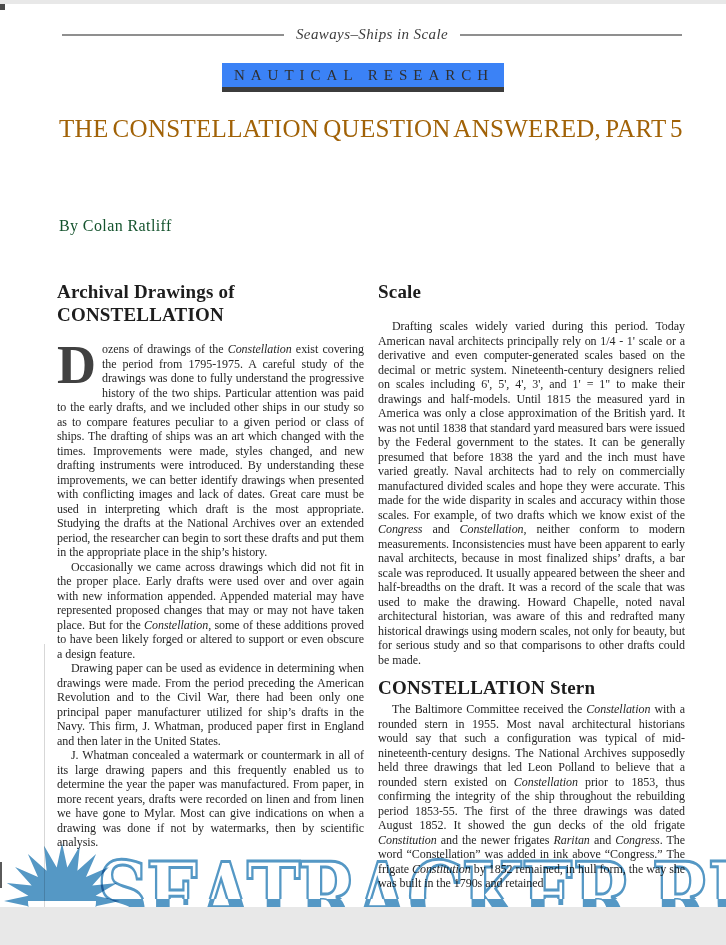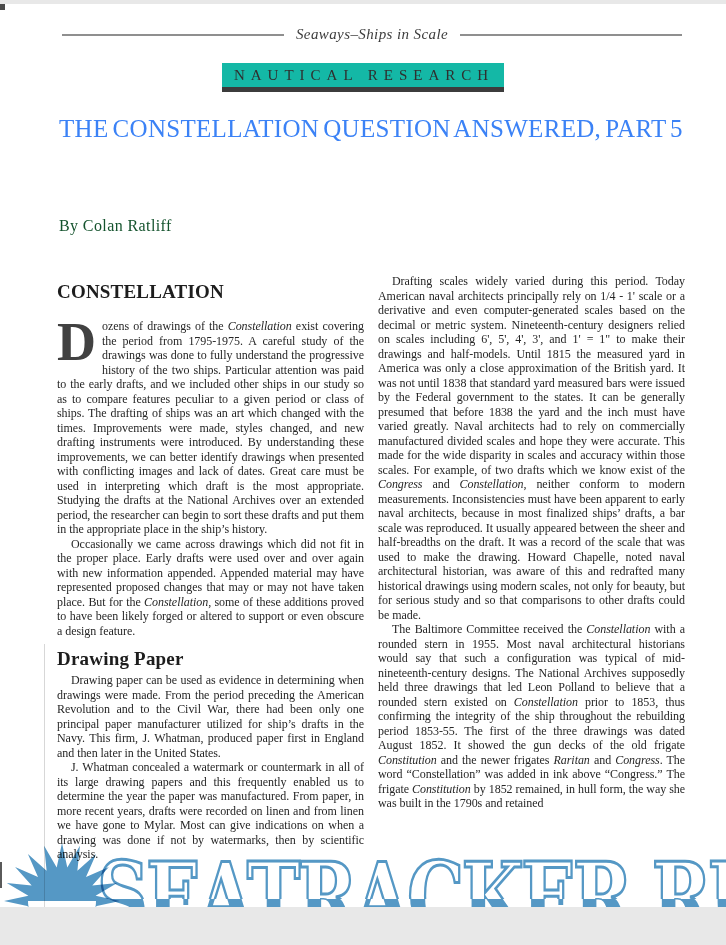--- a/index.html
+++ b/index.html
@@ -8,26 +8,26 @@
     background:#ffffff;overflow:hidden;
     font-family:"Liberation Serif",serif;color:#2b2b2b;
   }
   
   .journal-header{position:absolute;top:22px;left:62px;right:44px;display:flex;align-items:center;gap:12px;}
   .journal-header .rule{flex:1;height:2px;background:#8f8f8f;}
   .journal-title{font-style:italic;font-size:15px;color:#3d3d3d;white-space:nowrap;letter-spacing:.4px;}
   
   .banner{position:absolute;top:59px;left:0;right:0;display:flex;justify-content:center;}
   .banner-inner{display:flex;flex-direction:column;}
-  .banner-text{background:#14b8a6;color:#2f2f2f;font-size:15px;letter-spacing:6px;padding:4px 10px 3px 12px;white-space:nowrap;}
+  .banner-text{background:#3b82f6;color:#2f2f2f;font-size:15px;letter-spacing:6px;padding:4px 10px 3px 12px;white-space:nowrap;}
   .banner-bar{height:5px;background:#3c3c3c;}
   
   .title-block{position:absolute;top:104px;left:57px;right:42px;}
   .article-title{margin:0;font-size:50px;line-height:1.0;font-weight:700;color:#2e2c2c;letter-spacing:.5px;}
-  .article-subtitle{margin:7px 0 0 2px;font-size:25px;font-weight:400;color:#3b82f6;letter-spacing:.3px;word-spacing:-.1em;white-space:nowrap;}
+  .article-subtitle{margin:7px 0 0 2px;font-size:25px;font-weight:400;color:#a16207;letter-spacing:.3px;word-spacing:-.1em;white-space:nowrap;}
   .byline{position:absolute;top:213px;left:59px;font-size:16px;color:#14532d;letter-spacing:.4px;}
   
   .columns{position:absolute;top:270px;left:57px;width:628px;height:640px;display:flex;gap:14px;overflow:hidden;}
   .col{width:307px;}
   .col h2{margin:0;font-size:19px;line-height:23px;font-weight:700;color:#1d1d1d;letter-spacing:.2px;}
   .col h2.first{margin:6px 0 16px 0;}
   .col h2.mid{margin:9px 0 3px 0;}
   .col p{margin:0;font-size:12px;line-height:14.5px;text-align:justify;color:#262626;letter-spacing:-.05px;}
   .col p.ind{text-indent:14px;}
   .col em{font-style:italic;}
@@ -74,31 +74,33 @@
 
   <div class="title-block">
     <div class="article-subtitle">THE CONSTELLATION QUESTION ANSWERED, PART 5</div>
   </div>
   <div class="byline">By Colan Ratliff</div>
 
   <div class="columns">
 
     <div class="col">
       <h2 class="first">
+          <span style="display:block">Archival Drawings of</span>
           <span style="display:block">CONSTELLATION</span>
         </h2>
       <p><span class="dropcap">D</span><span><span>ozens of drawings of the </span><em>Constellation</em><span> exist covering the period from 1795-1975. A careful study of the drawings was done to fully understand the progressive history of the two ships. Particular attention was paid to the early drafts, and we included other ships in our study so as to compare features peculiar to a given period or class of ships. The drafting of ships was an art which changed with the times. Improvements were made, styles changed, and new drafting instruments were introduced.  By understanding these improvements, we can better identify drawings when presented with conflicting images and lack of dates. Great care must be used in interpreting which draft is the most appropriate. Studying the drafts at the National Archives over an extended period, the researcher can begin to sort these drafts and put them in the appropriate place in the ship’s history.</span></span></p>
       <p class="ind"><span>Occasionally we came across drawings which did not fit in the proper place.  Early drafts were used over and over again with new information appended.  Appended material may have represented proposed changes that may or may not have taken place. But for the </span><em>Constellation</em><span>, some of these additions proved to have been likely forged or altered to support or even obscure a design feature.</span></p>
-      <h2 class="mid">Drawing Paper</h2>
       <p class="ind"><span>Drawing paper can be used as evidence in determining when drawings were made. From the period preceding the American Revolution and to the Civil War, there had been only one principal paper manufacturer utilized for ship’s drafts in the Navy. This firm, J. Whatman, produced paper first in England and then later in the United States.</span></p>
       <p class="ind"><span>J. Whatman concealed a watermark or countermark in all of its large drawing papers and this frequently enabled us to determine the year the paper was manufactured. From paper, in more recent years, drafts were recorded on linen and from linen we have gone to Mylar. Most can give indications on when a drawing was done if not by watermarks, then by scientific analysis.</span></p>
     </div>
 
     <div class="col">
+      <h2 class="first">Scale</h2>
       <p class="ind"><span>Drafting scales widely varied during this period. Today American naval architects principally rely on 1/4 - 1' scale or a derivative and even computer-generated scales based on the decimal or metric system. Nineteenth-century designers relied on scales including 6', 5', 4', 3', and 1' = 1" to make their drawings and half-models. Until 1815 the measured yard in America was only a close approximation of the British yard. It was not until 1838 that standard yard measured bars were issued by the Federal government to the states. It can be generally presumed that before 1838 the yard and the inch must have varied greatly. Naval architects had to rely on commercially manufactured divided scales and hope they were accurate. This made for the wide disparity in scales and accuracy within those scales. For example, of two drafts which we know exist of the </span><em>Congress</em><span> and </span><em>Constellation</em><span>, neither conform to modern measurements. Inconsistencies must have been apparent to early naval architects, because in most finalized ships’ drafts, a bar scale was reproduced. It usually appeared between the sheer and half-breadths on the draft. It was a record of the scale that was used to make the drawing. Howard Chapelle, noted naval architectural historian, was aware of this and redrafted many historical drawings using modern scales, not only for beauty, but for serious study and so that comparisons to other drafts could be made.</span></p>
+      <h2 class="mid">CONSTELLATION Stern</h2>
       <p class="ind"><span>The Baltimore Committee received the </span><em>Constellation</em><span> with a rounded stern in 1955. Most naval architectural historians would say that such a configuration was typical of mid-nineteenth-century designs. The National Archives supposedly held three drawings that led Leon Polland to believe that a rounded stern existed on </span><em>Constellation</em><span> prior to 1853, thus confirming the integrity of the ship throughout the rebuilding period 1853-55. The first of the three drawings was dated August 1852. It showed the gun decks of the old frigate </span><em>Constitution</em><span> and the newer frigates </span><em>Raritan</em><span> and </span><em>Congress</em><span>. The word “Constellation” was added in ink above “Congress.” The frigate </span><em>Constitution</em><span> by 1852 remained, in hull form, the way she was built in the 1790s and retained</span></p>
     </div>
 
   </div>
 
   <div class="page-num">14</div>
   <div class="issue">September/April, 1992</div>
 
   <div class="watermark">
     <svg class="wm-sun" viewBox="-60 -60 120 120" aria-hidden="true">

